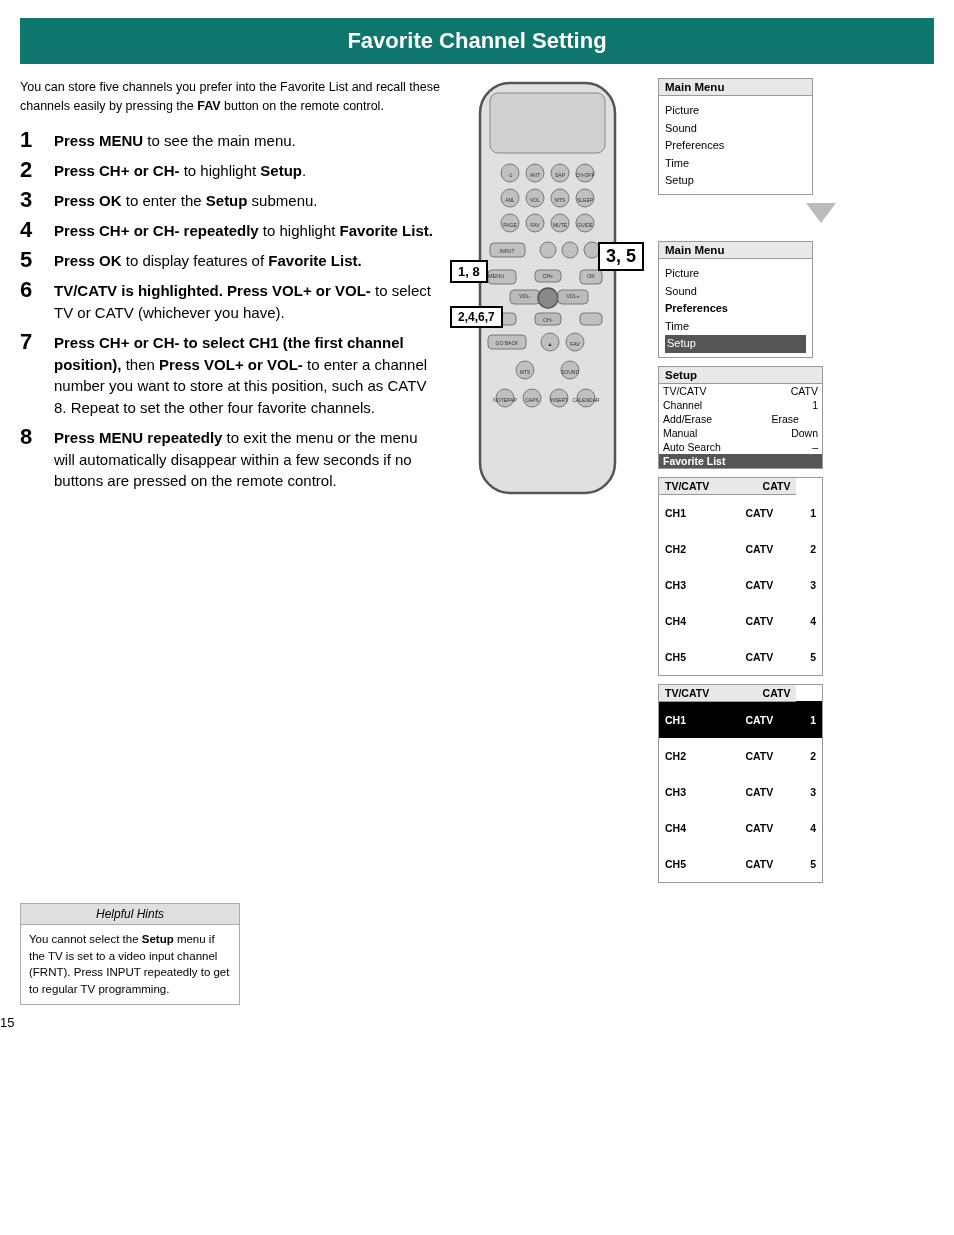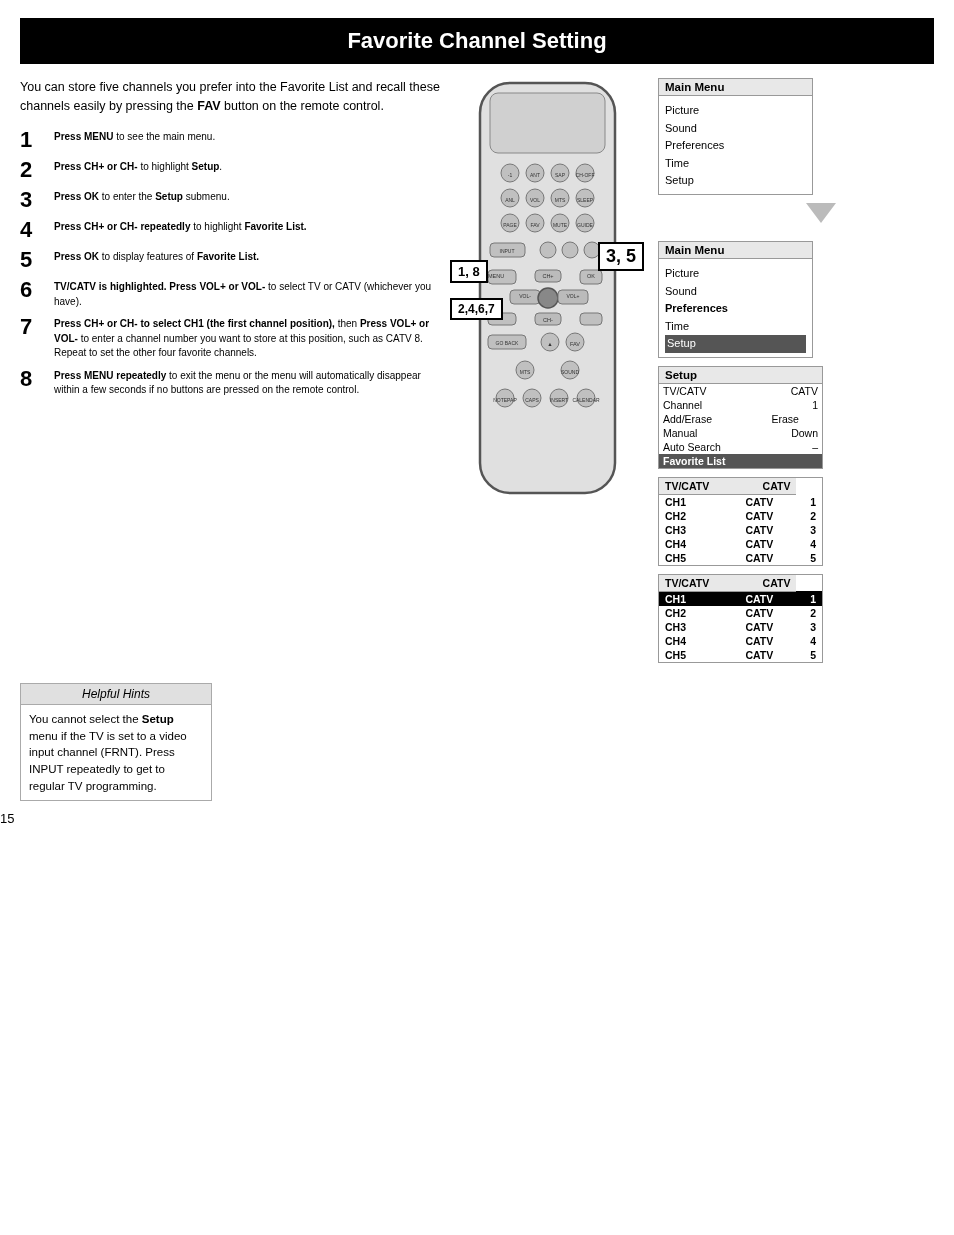--- a/index.html
+++ b/index.html
@@ -7,21 +7,21 @@
       width: 954px;
       min-height: 1235px;
       background: #fff;
       font-family: Arial, sans-serif;
       font-size: 13px;
       color: #000;
     }
 
     
     .title-bar {
-      background: #000000;
+      background: #0f766e;
       color: #fff;
       text-align: center;
       font-size: 22px;
       font-weight: bold;
       padding: 10px 0;
       margin: 18px 20px 0 20px;
     }
 
     
     .content {
@@ -56,21 +56,21 @@
     .step-num {
       font-size: 22px;
       font-weight: bold;
       min-width: 30px;
       line-height: 1.1;
       margin-right: 4px;
       margin-top: -2px;
     }
 
     .step-text {
-      font-size: 10px;
+      font-size: 15px;
       line-height: 1.45;
     }
 
     .step-text b {
       font-weight: bold;
     }
 
     
     .right-col {
       flex: 1;
@@ -181,21 +181,21 @@
       padding: 2px 6px;
       border-bottom: 1px solid #999;
       text-align: left;
     }
 
     .ch-table thead tr th:last-child {
       text-align: right;
     }
 
     .ch-table tbody tr td {
-      padding: 1px 6px;
+      padding: 12px 6px;
       font-weight: bold;
     }
 
     .ch-table tbody tr td:last-child {
       text-align: right;
     }
 
     .ch-table tbody tr.ch-highlighted td {
       background: #000;
       color: #fff;
@@ -209,21 +209,21 @@
       color: #000;
       background: #fff;
       border: 2px solid #000;
       padding: 2px 6px;
       z-index: 10;
     }
 
     
     .hints-box {
       border: 1.5px solid #aaa;
-      width: 192px;
+      width: 220px;
       margin: 20px 0 0 20px;
     }
 
     .hints-header {
       background: #e0e0e0;
       text-align: center;
       font-size: 12px;
       font-style: italic;
       padding: 3px 0;
       border-bottom: 1px solid #aaa;
@@ -382,21 +382,21 @@
             <text x="55" y="296" text-anchor="middle" font-size="5" fill="#333">MTS</text>
             <text x="100" y="296" text-anchor="middle" font-size="5" fill="#333">SOUND</text>
             <text x="35" y="324" text-anchor="middle" font-size="5" fill="#333">NOTEPAP</text>
             <text x="62" y="324" text-anchor="middle" font-size="5" fill="#333">CAPS</text>
             <text x="89" y="324" text-anchor="middle" font-size="5" fill="#333">INSERT</text>
             <text x="116" y="324" text-anchor="middle" font-size="5" fill="#333">CALENDAR</text>
           </svg>
 
           <div class="remote-label" style="left:0px; top:182px; font-size:13px;">1, 8</div>
           <div class="remote-label" style="left:148px; top:164px; font-size:18px;">3, 5</div>
-          <div class="remote-label" style="left:0px; top:220px; font-size:12px;">2,4,6,7</div>
+          <div class="remote-label" style="left:0px; top:228px; font-size:12px;">2,4,6,7</div>
         </div>
       </div>
 
       <div class="menus-col">
 
         <div class="menu-box">
           <div class="menu-box-header">Main Menu</div>
           <div class="menu-box-content">
             <span>Picture</span><br>
             <span>Sound</span><br>

